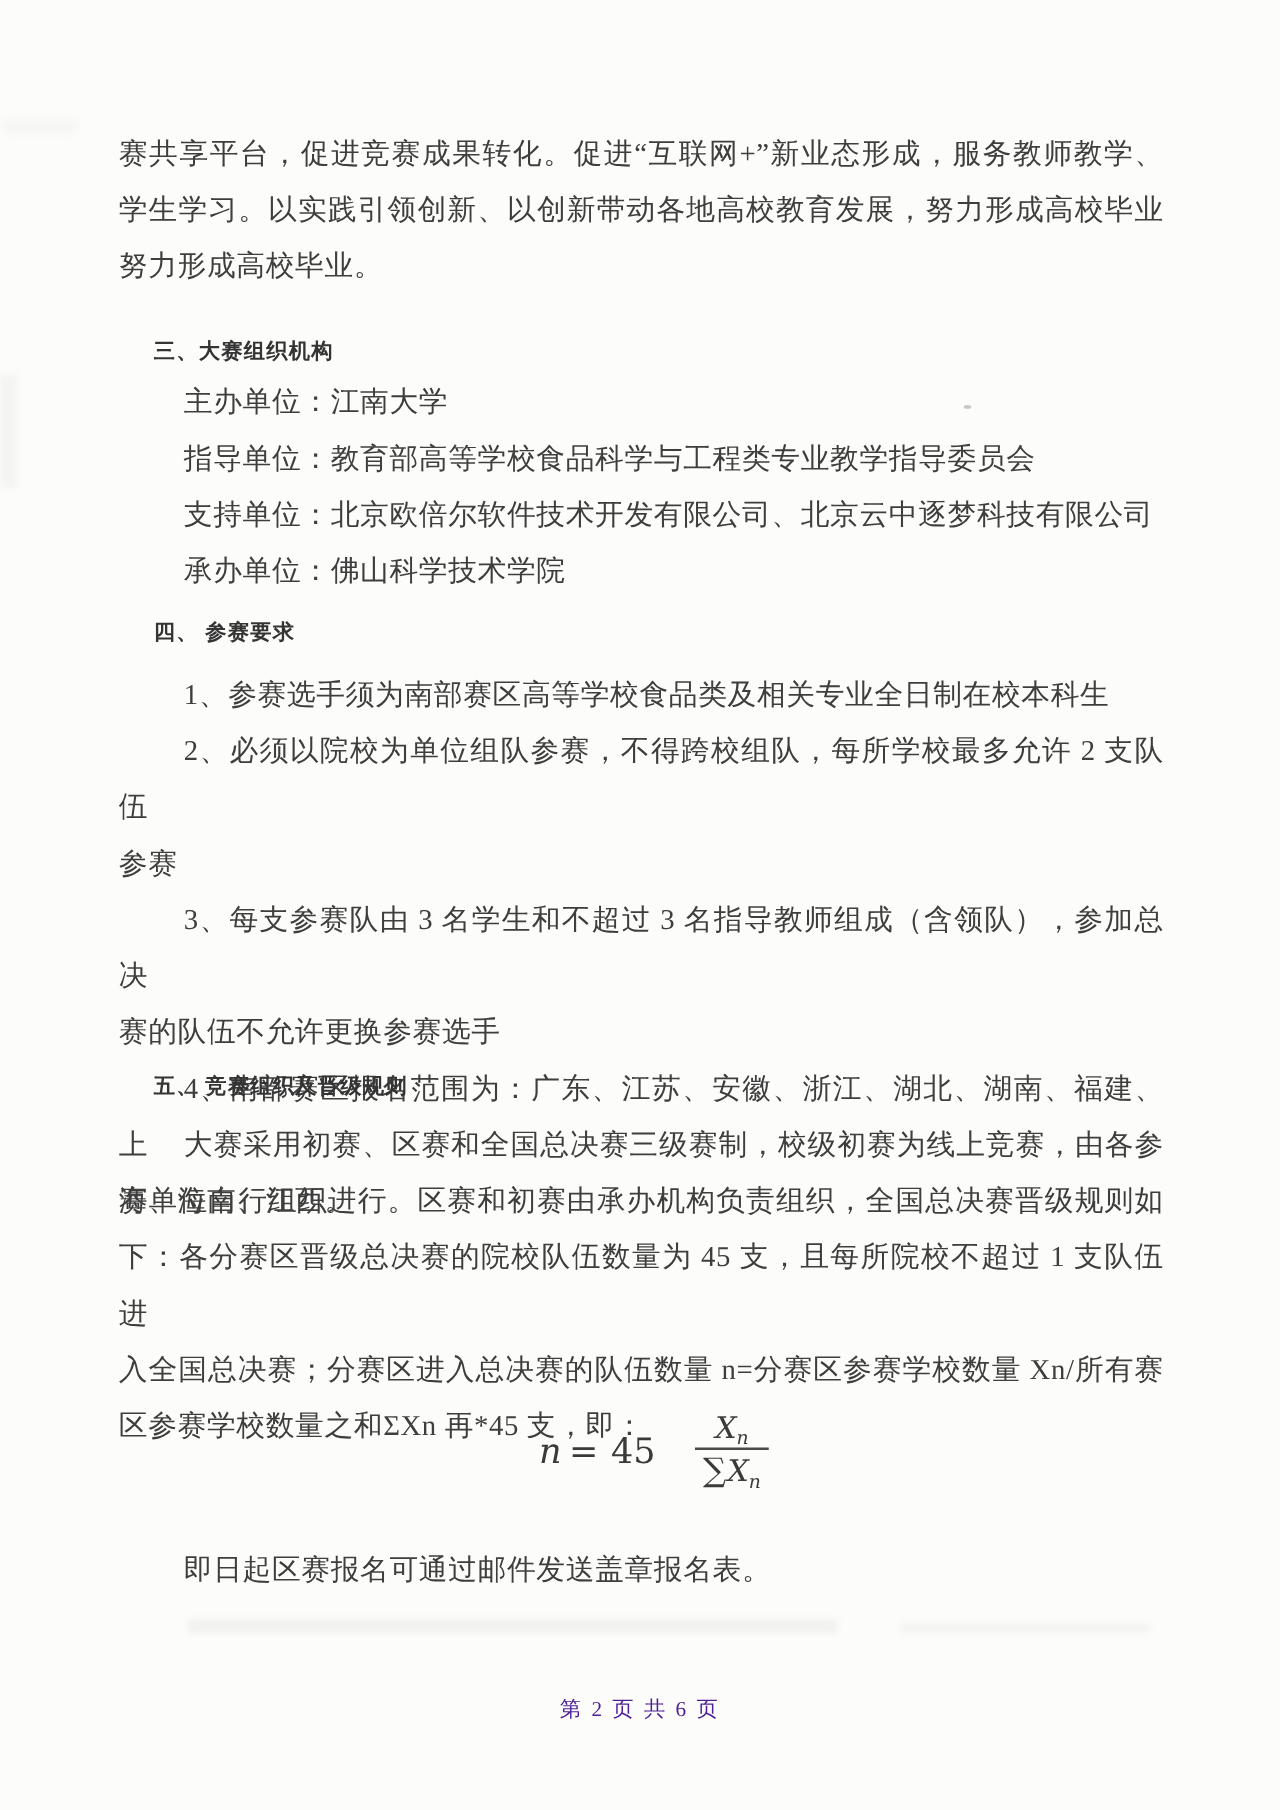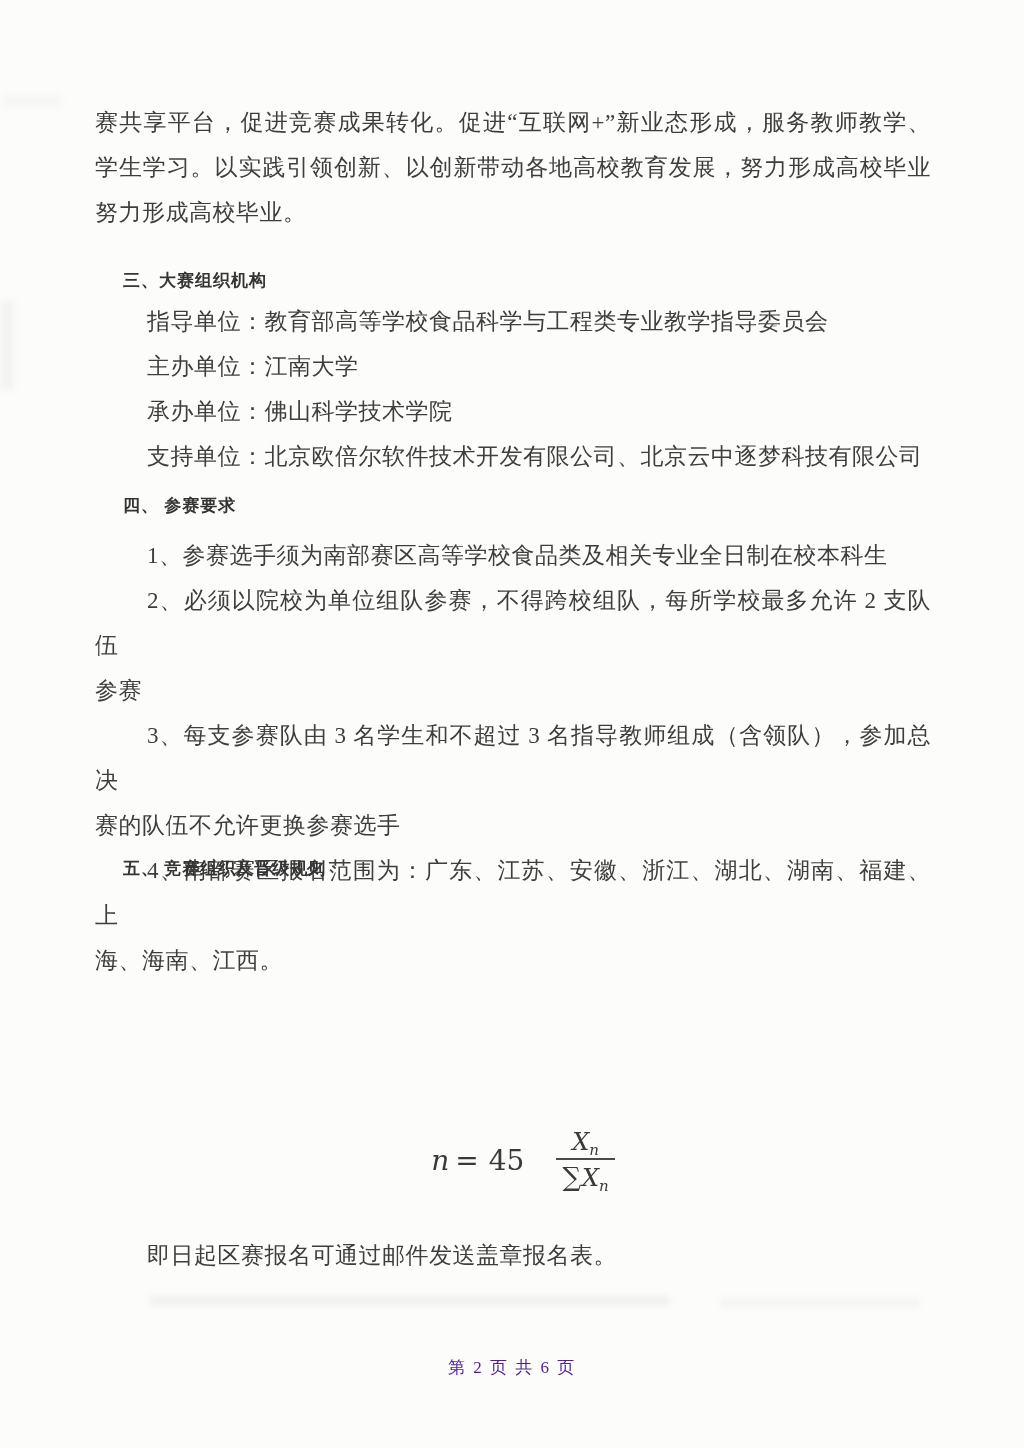--- a/index.html
+++ b/index.html
@@ -80,38 +80,45 @@
 <div class="page">
 
   <div class="col pos-intro">
       <div class="line j">赛共享平台，促进竞赛成果转化。促进“互联网+”新业态形成，服务教师教学、</div>
       <div class="line j">学生学习。以实践引领创新、以创新带动各地高校教育发展，努力形成高校毕业</div>
       <div class="line">努力形成高校毕业。</div>
     </div>
 
   <div class="heading pos-h3">三、大赛组织机构</div>
   <div class="col pos-org">
+      <div class="line ind">主办单位：江南大学</div>
       <div class="line ind">指导单位：教育部高等学校食品科学与工程类专业教学指导委员会</div>
-      <div class="line ind">主办单位：江南大学</div>
+      <div class="line ind">支持单位：北京欧倍尔软件技术开发有限公司、北京云中逐梦科技有限公司</div>
       <div class="line ind">承办单位：佛山科学技术学院</div>
-      <div class="line ind">支持单位：北京欧倍尔软件技术开发有限公司、北京云中逐梦科技有限公司</div>
     </div>
 
   <div class="heading pos-h4">四、 参赛要求</div>
   <div class="col pos-req">
       <div class="line ind">1、参赛选手须为南部赛区高等学校食品类及相关专业全日制在校本科生</div>
       <div class="line ind j">2、必须以院校为单位组队参赛，不得跨校组队，每所学校最多允许 2 支队伍</div>
       <div class="line">参赛</div>
       <div class="line ind j">3、每支参赛队由 3 名学生和不超过 3 名指导教师组成（含领队），参加总决</div>
       <div class="line">赛的队伍不允许更换参赛选手</div>
       <div class="line ind j">4、南部赛区报名范围为：广东、江苏、安徽、浙江、湖北、湖南、福建、上</div>
       <div class="line">海、海南、江西。</div>
     </div>
 
   <div class="heading pos-h5">五、 竞赛组织及晋级规则</div>
+  <div class="col pos-rules">
+      <div class="line ind j">大赛采用初赛、区赛和全国总决赛三级赛制，校级初赛为线上竞赛，由各参</div>
+      <div class="line j">赛单位自行组织进行。区赛和初赛由承办机构负责组织，全国总决赛晋级规则如</div>
+      <div class="line j">下：各分赛区晋级总决赛的院校队伍数量为 45 支，且每所院校不超过 1 支队伍进</div>
+      <div class="line j">入全国总决赛；分赛区进入总决赛的队伍数量 n=分赛区参赛学校数量 Xn/所有赛</div>
+      <div class="line">区参赛学校数量之和ΣXn 再*45 支，即：</div>
+    </div>
 
   <div class="formula-wrap">
     <span class="formula">
       <span>n</span>
       <span class="eq">=</span>
       <span class="coeff">45</span>
       <span class="frac">
         <span class="num"><span>X</span><sub class="msub">n</sub></span>
         <span class="den"><span class="sigma">∑</span><span>X</span><sub class="msub">n</sub></span>
       </span>

